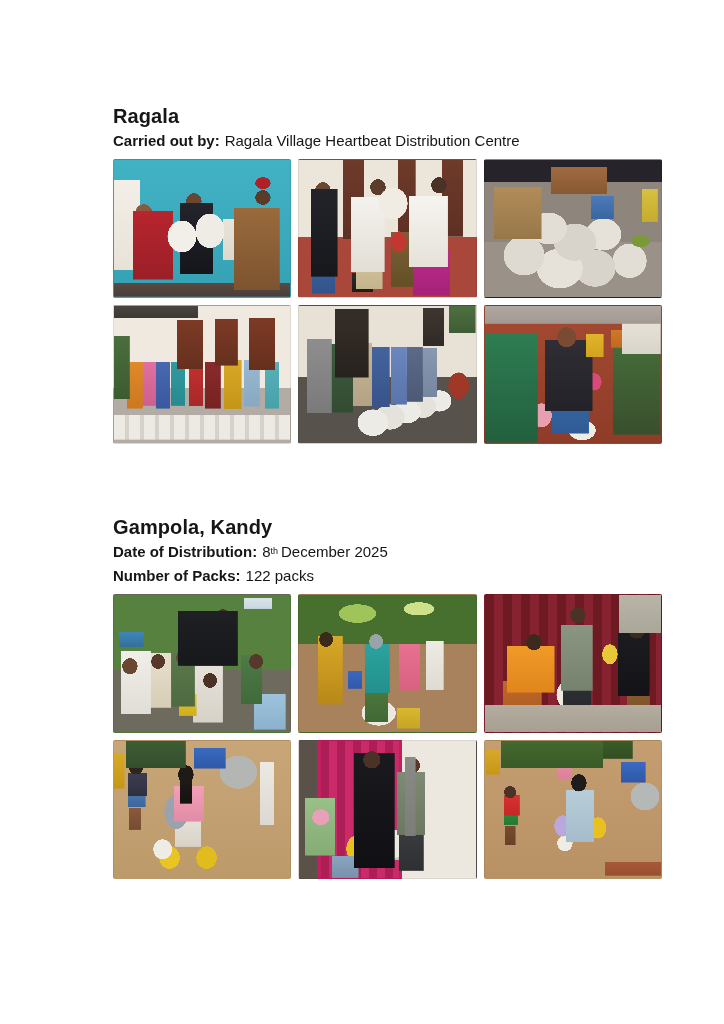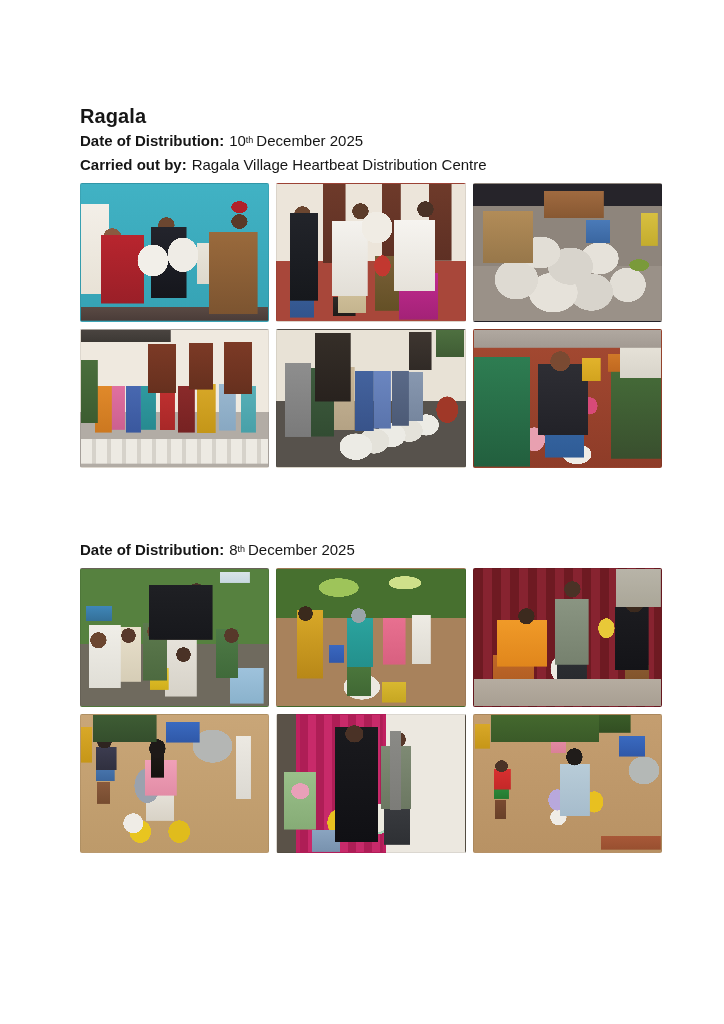--- a/index.html
+++ b/index.html
@@ -1,17 +1,17 @@
 <!DOCTYPE html>
 <html><head>
 <meta charset="utf-8">
 <style>
   html,body{margin:0;padding:0;background:#ffffff;}
   body{width:724px;height:1024px;font-family:"Liberation Sans","DejaVu Sans",sans-serif;color:#161616;}
-  .page{box-sizing:border-box;width:724px;height:912px;background:#ffffff;padding:103px 62px 0 80px;}
+  .page{box-sizing:border-box;width:724px;height:912px;background:#ffffff;padding:103px 62px 0 113px;}
   .dist-section{margin:0;}
   .section-gampola{margin-top:70px;}
   .section-title{font-size:20px;font-weight:bold;line-height:26px;margin:0;letter-spacing:0.1px;}
   .meta-line{margin:0;font-size:15px;line-height:24px;}
   .meta-label{font-weight:bold;}
   .meta-value{margin-left:5px;}
   .ordinal{font-size:9px;vertical-align:top;position:relative;top:-1px;}
   .date-rest{margin-left:3px;}
   .photo-grid{margin-top:6px;display:grid;grid-template-columns:repeat(3,1fr);grid-auto-rows:139px;gap:7px;}
   .photo{border-radius:2px;border:1px solid rgba(0,0,0,0.07);box-sizing:border-box;}
@@ -219,38 +219,39 @@
     linear-gradient(#c49e70,#b89264);}
 </style>
 </head>
 <body>
 
 <div class="page">
 
   <section class="dist-section">
     <h2 class="section-title">Ragala</h2>
     <p class="meta-line">
-      <span class="meta-label">Date of Distribution:</span><span class="meta-value"><span>10</span><sup class="ordinal">th</sup><span class="date-rest">December 2025</span></span>
-    </p>
-    <p class="meta-line">
       <span class="meta-label">Carried out by:</span><span class="meta-value">Ragala Village Heartbeat Distribution Centre</span>
     </p>
     <div class="photo-grid">
       <div class="photo ph-r1a" title="Volunteers inside a classroom handing white relief packs to a woman in red"></div>
       <div class="photo ph-r1b" title="Relief pack handed over at a house porch, woman in magenta sari"></div>
       <div class="photo ph-r1c" title="Storeroom stacked with packed white relief bags, boxes and bottled water"></div>
       <div class="photo ph-r2a" title="Villagers lined up outside a building with a row of relief packs on the ground"></div>
       <div class="photo ph-r2b" title="Queue of recipients beside a diagonal row of white relief packs"></div>
       <div class="photo ph-r2c" title="Woman in blue dress carrying relief bags down terracotta steps"></div>
     </div>
   </section>
 
   <section class="dist-section section-gampola">
+    <h2 class="section-title">Gampola, Kandy</h2>
     <p class="meta-line">
       <span class="meta-label">Date of Distribution:</span><span class="meta-value"><span>8</span><sup class="ordinal">th</sup><span class="date-rest">December 2025</span></span>
+    </p>
+    <p class="meta-line">
+      <span class="meta-label">Number of Packs:</span><span class="meta-value">122 packs</span>
     </p>
     <div class="photo-grid">
       <div class="photo ph-g1a" title="Volunteers unloading yellow relief packs from a truck"></div>
       <div class="photo ph-g1b" title="Villagers gathered under trees receiving relief packs"></div>
       <div class="photo ph-g1c" title="Relief pack handed over indoors in front of dark red curtains"></div>
       <div class="photo ph-g2a" title="Woman in pink carrying yellow relief bags along a sandy road"></div>
       <div class="photo ph-g2b" title="Recipient giving thanks while receiving a pack at a porch with pink curtains"></div>
       <div class="photo ph-g2c" title="Woman and child carrying relief bags across a sandy yard"></div>
     </div>
   </section>

